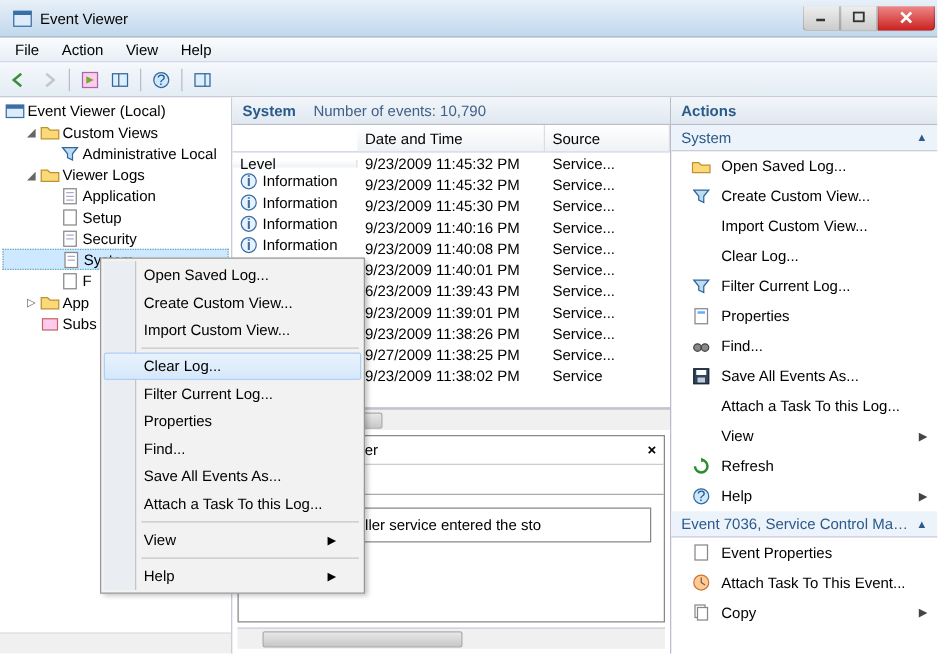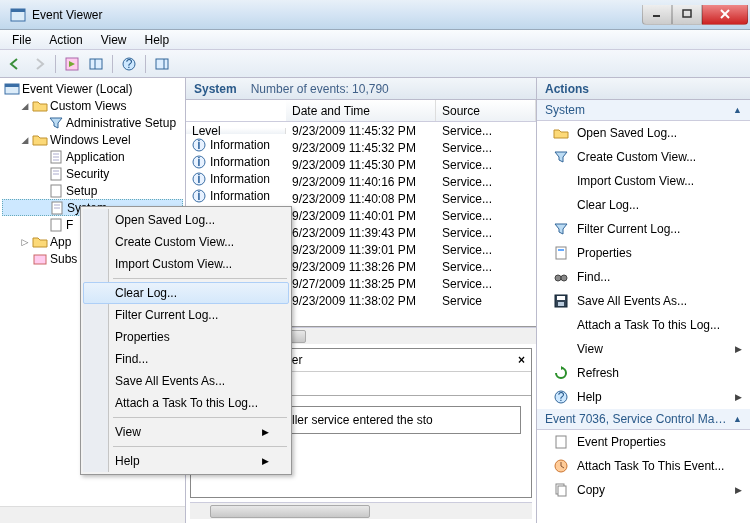--- a/index.html
+++ b/index.html
@@ -177,62 +177,62 @@
           </span>
         <span>Custom Views</span>
       </div>
       <div class="treerow indent-2">
         <span class="twist"></span>
         <span class="ticon">
             <svg width="16" height="16">
               <path d="M2 3 h12 l-4 5 v5 l-4 -2 v-3 z" fill="#bcdcf4" stroke="#369"></path>
             </svg>
           </span>
-        <span>Administrative Setup</span>
+        <span>Administrative Local</span>
       </div>
       <div class="treerow indent-1">
         <span class="twist">◢</span>
         <span class="ticon">
             <svg width="16" height="16">
               <path d="M1 4 h5 l2 2 h7 v7 h-14 z" fill="#fcd978" stroke="#c0912c"></path>
             </svg>
           </span>
-        <span>Windows Level</span>
+        <span>Viewer Logs</span>
       </div>
       <div class="treerow indent-2">
           <span class="twist"></span>
           <span class="ticon">
             <svg width="16" height="16">
               <rect x="3" y="2" width="10" height="12" fill="#fff" stroke="#888"></rect>
               <line x1="5" y1="5" x2="11" y2="5" stroke="#aac"></line>
               <line x1="5" y1="8" x2="11" y2="8" stroke="#aac"></line>
               <line x1="5" y1="11" x2="11" y2="11" stroke="#aac"></line>
             </svg>
           </span>
           <span>Application</span>
         </div>
       <div class="treerow indent-2">
           <span class="twist"></span>
           <span class="ticon">
             <svg width="16" height="16">
               <rect x="3" y="2" width="10" height="12" fill="#fff" stroke="#888"></rect>
+            </svg>
+          </span>
+          <span>Setup</span>
+        </div>
+      <div class="treerow indent-2">
+          <span class="twist"></span>
+          <span class="ticon">
+            <svg width="16" height="16">
+              <rect x="3" y="2" width="10" height="12" fill="#fff" stroke="#888"></rect>
               <line x1="5" y1="5" x2="11" y2="5" stroke="#aac"></line>
               <line x1="5" y1="8" x2="11" y2="8" stroke="#aac"></line>
             </svg>
           </span>
           <span>Security</span>
-        </div>
-      <div class="treerow indent-2">
-          <span class="twist"></span>
-          <span class="ticon">
-            <svg width="16" height="16">
-              <rect x="3" y="2" width="10" height="12" fill="#fff" stroke="#888"></rect>
-            </svg>
-          </span>
-          <span>Setup</span>
         </div>
       <div class="treerow indent-2 sel">
           <span class="twist"></span>
           <span class="ticon">
             <svg width="16" height="16">
               <rect x="3" y="2" width="10" height="12" fill="#fff" stroke="#888"></rect>
               <line x1="5" y1="5" x2="11" y2="5" stroke="#aac"></line>
               <line x1="5" y1="8" x2="11" y2="8" stroke="#aac"></line>
             </svg>
           </span>

